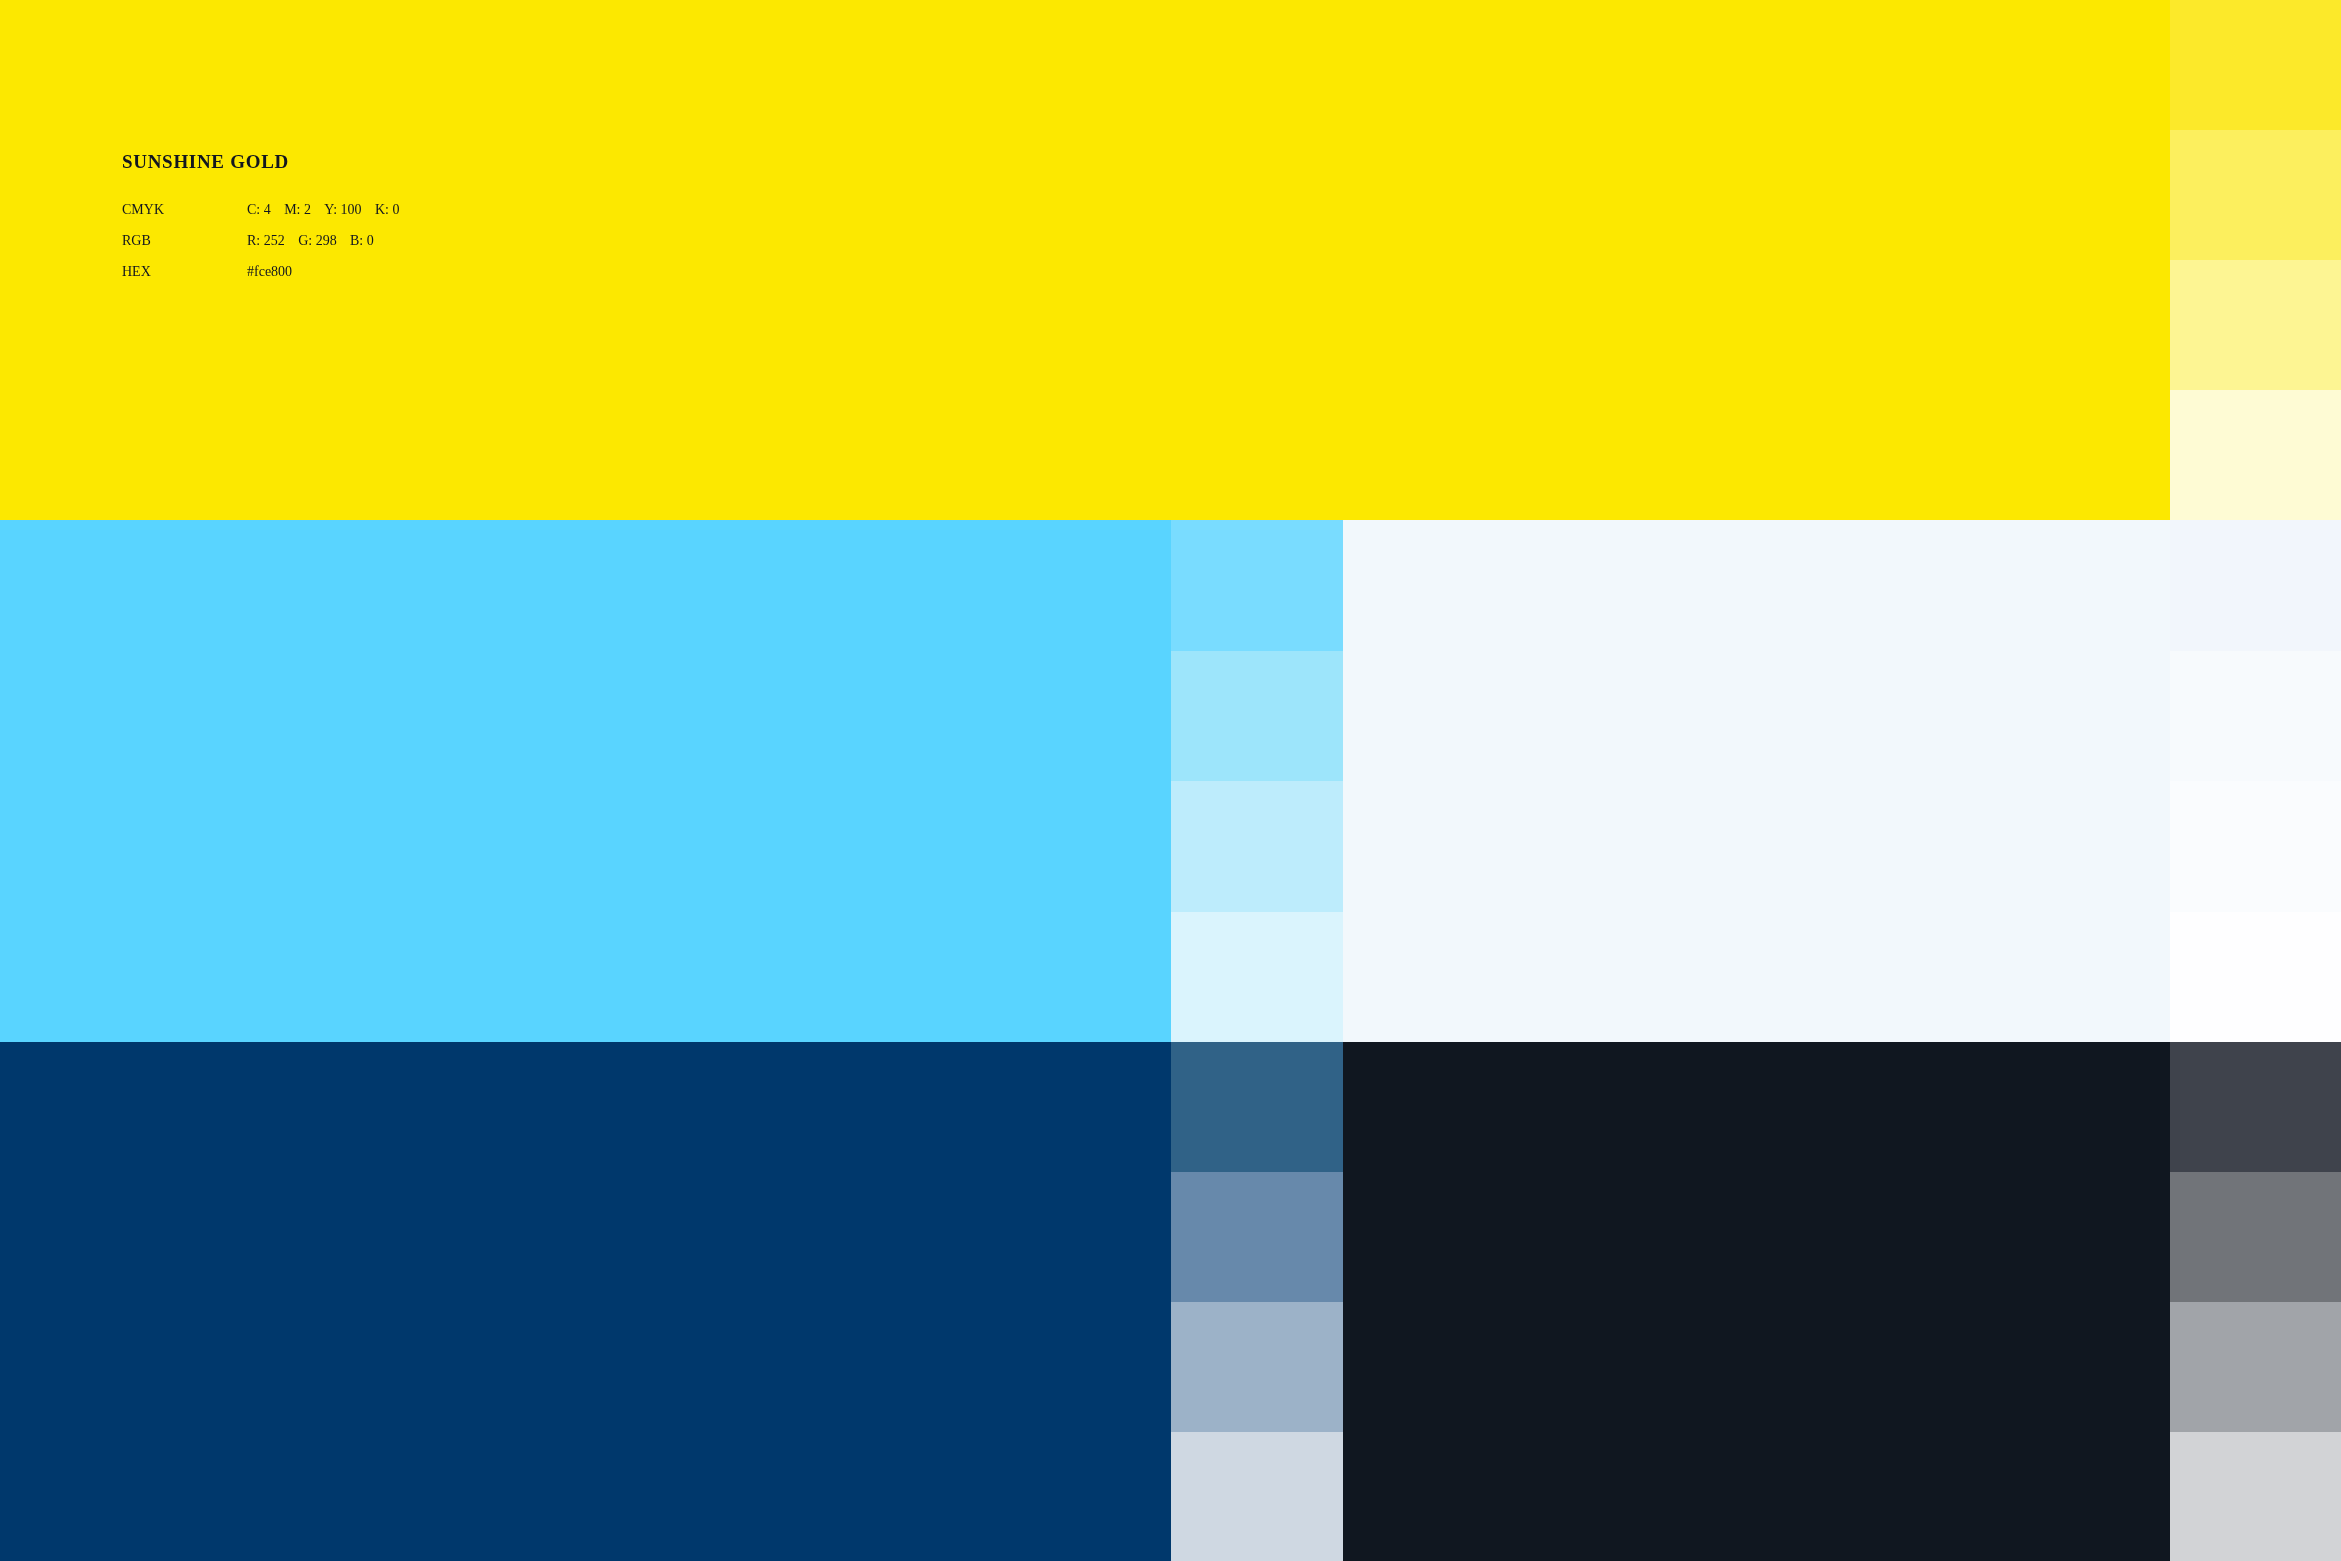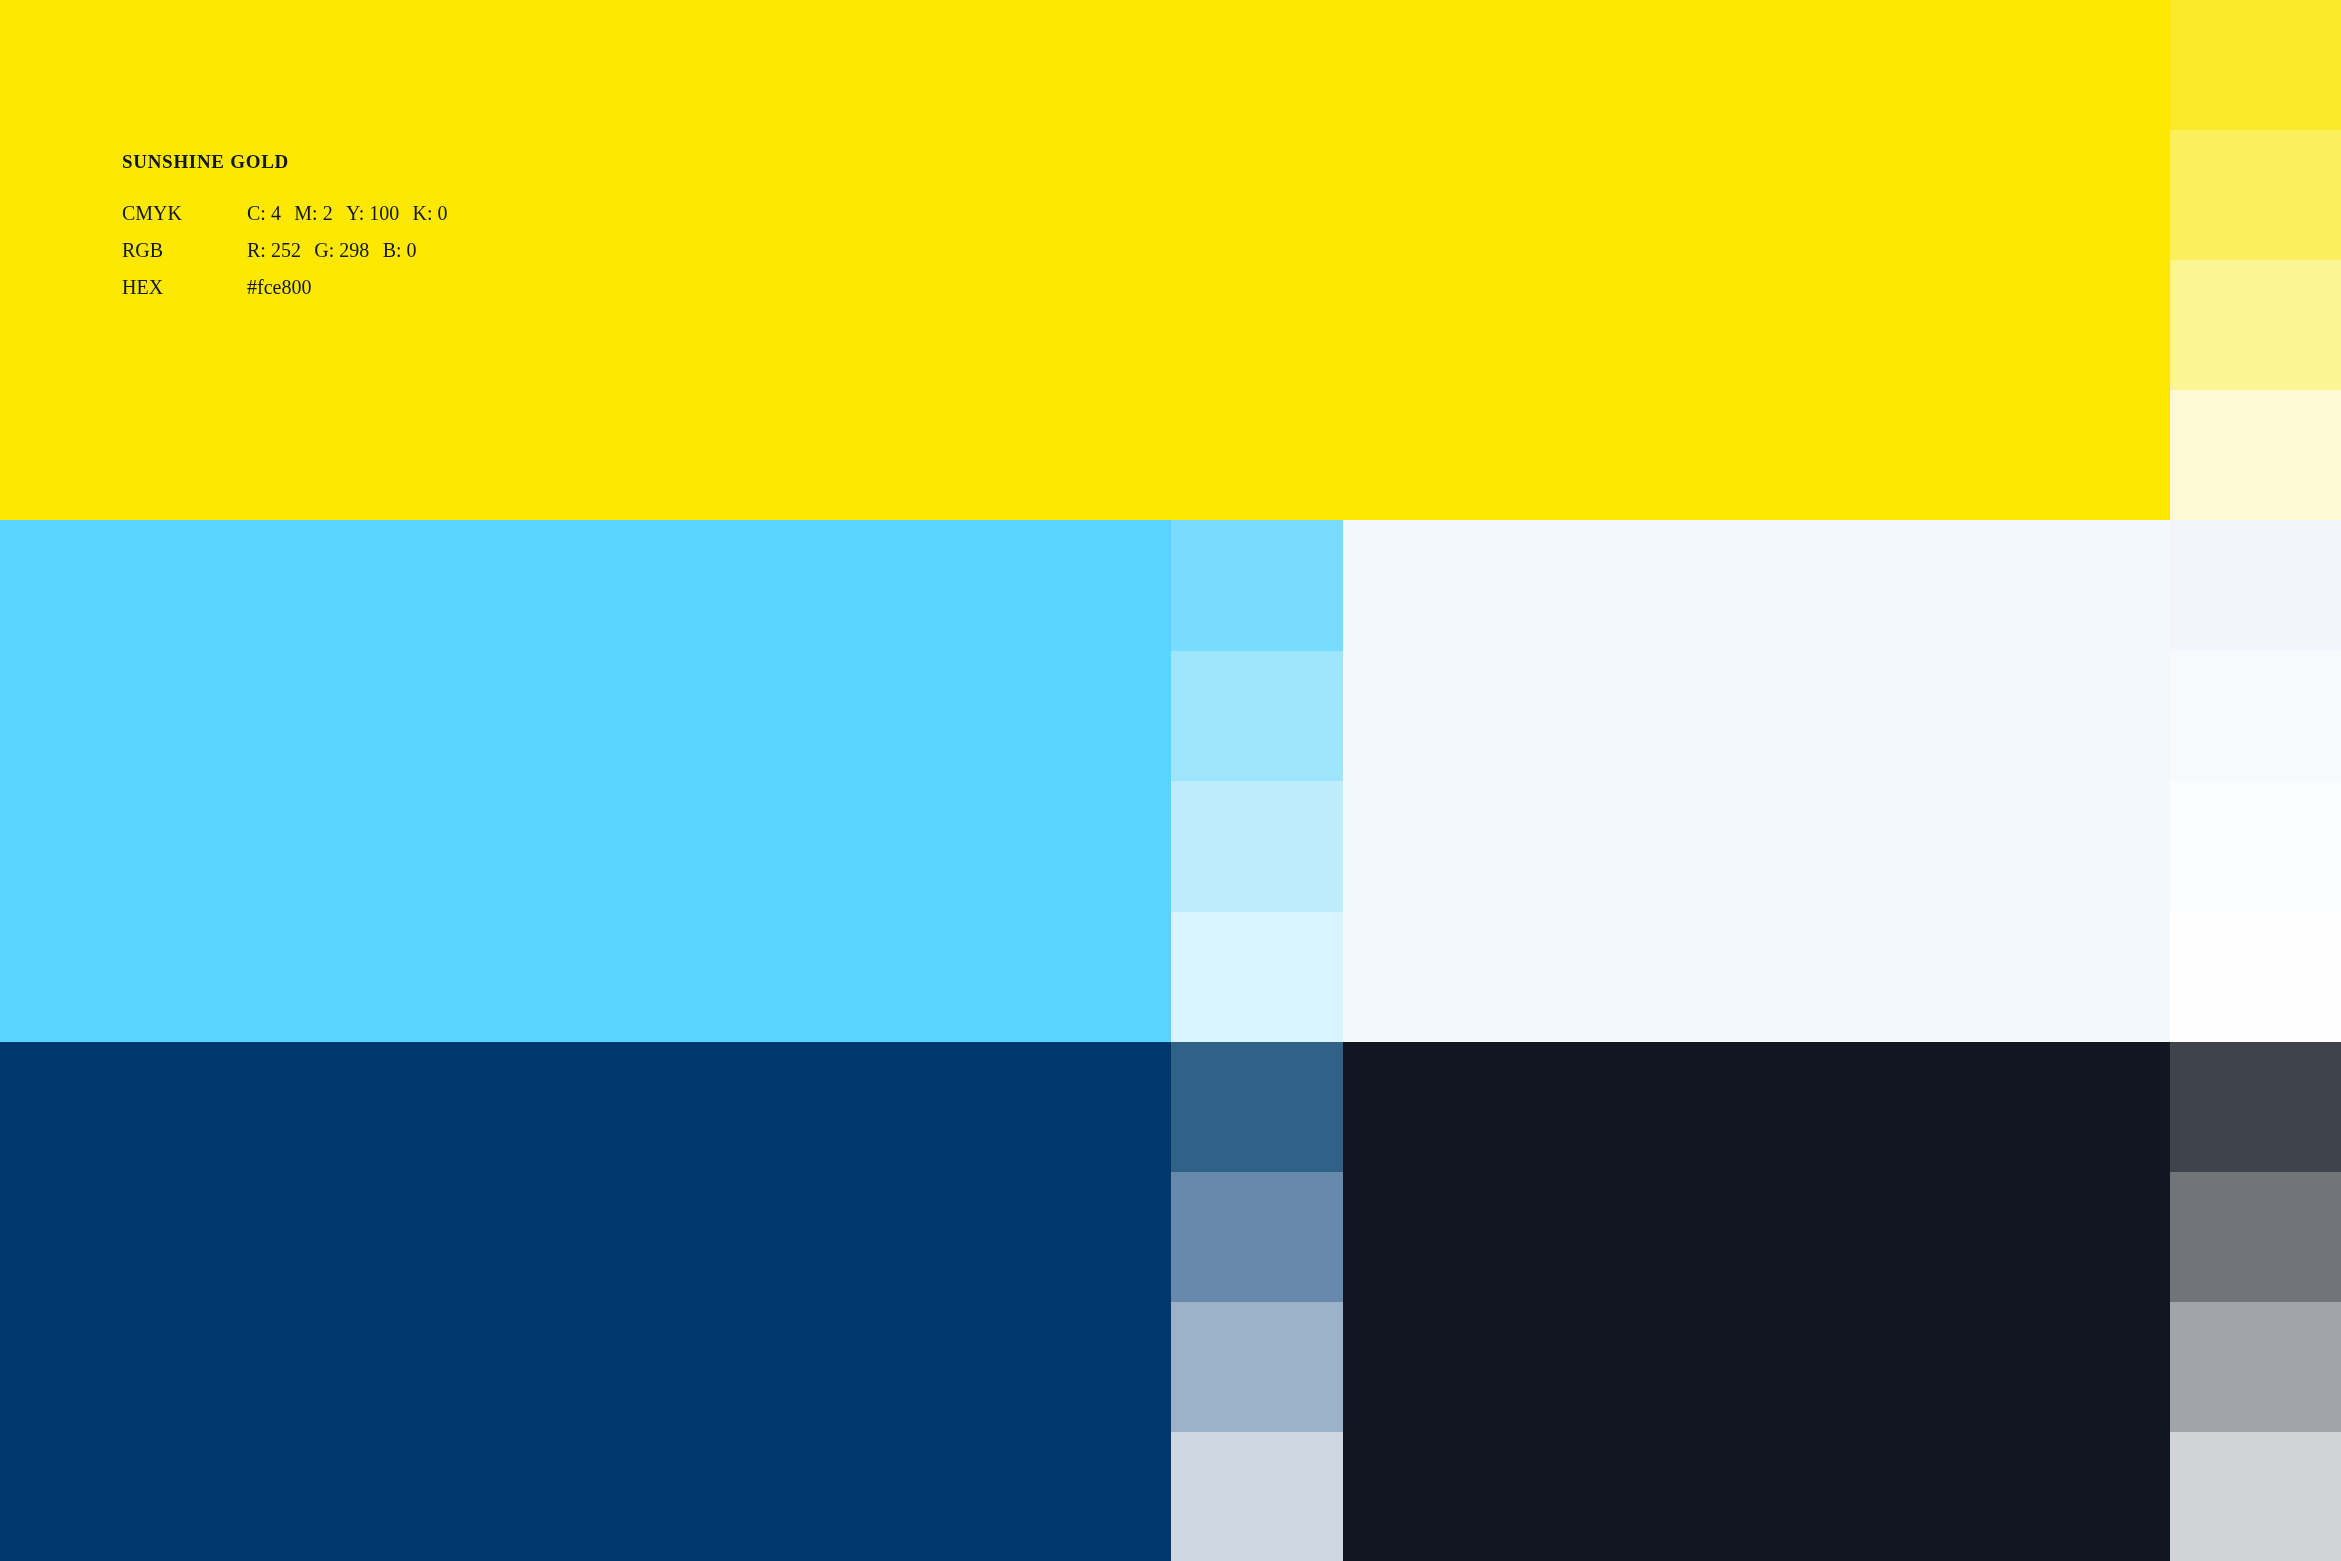--- a/index.html
+++ b/index.html
@@ -30,21 +30,21 @@
     font-weight:bold;
     font-size:19px;
     letter-spacing:0.7px;
     line-height:1;
     white-space:nowrap;
   }
   .specs { margin-top:32px; }
   .spec-row {
     display:flex;
     align-items:baseline;
-    font-size:20px;
+    font-size:14px;
     line-height:1;
     margin-bottom:17px;
     white-space:nowrap;
   }
   .spec-row:last-child { margin-bottom:16px; }
   .spec-label { width:125px; flex:0 0 125px; }
   .spec-value { flex:0 0 auto; }
   .spec-value .seg { margin-right:13.4px;font-family:Liberation Serif, serif; }
   .spec-value .seg:last-child { margin-right:16px; }
 

